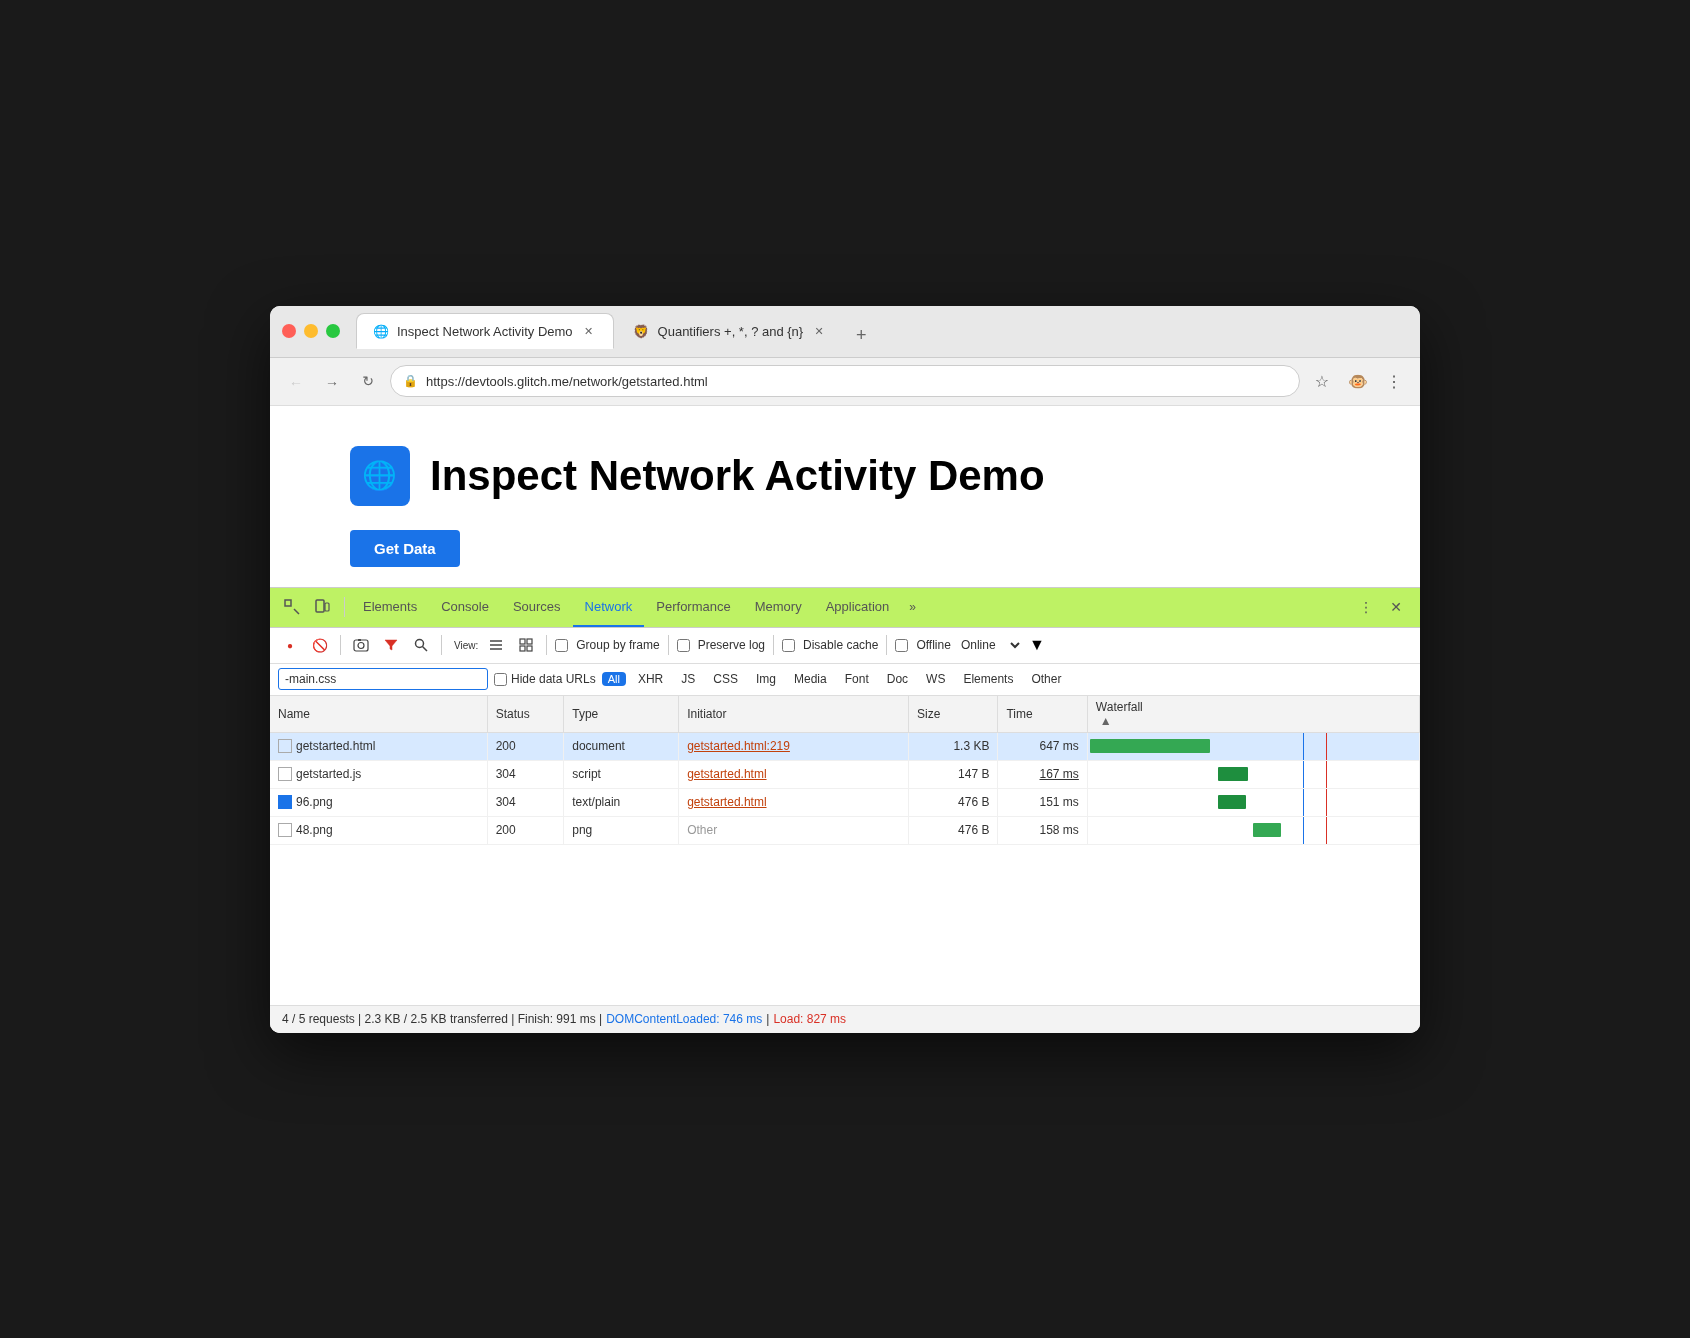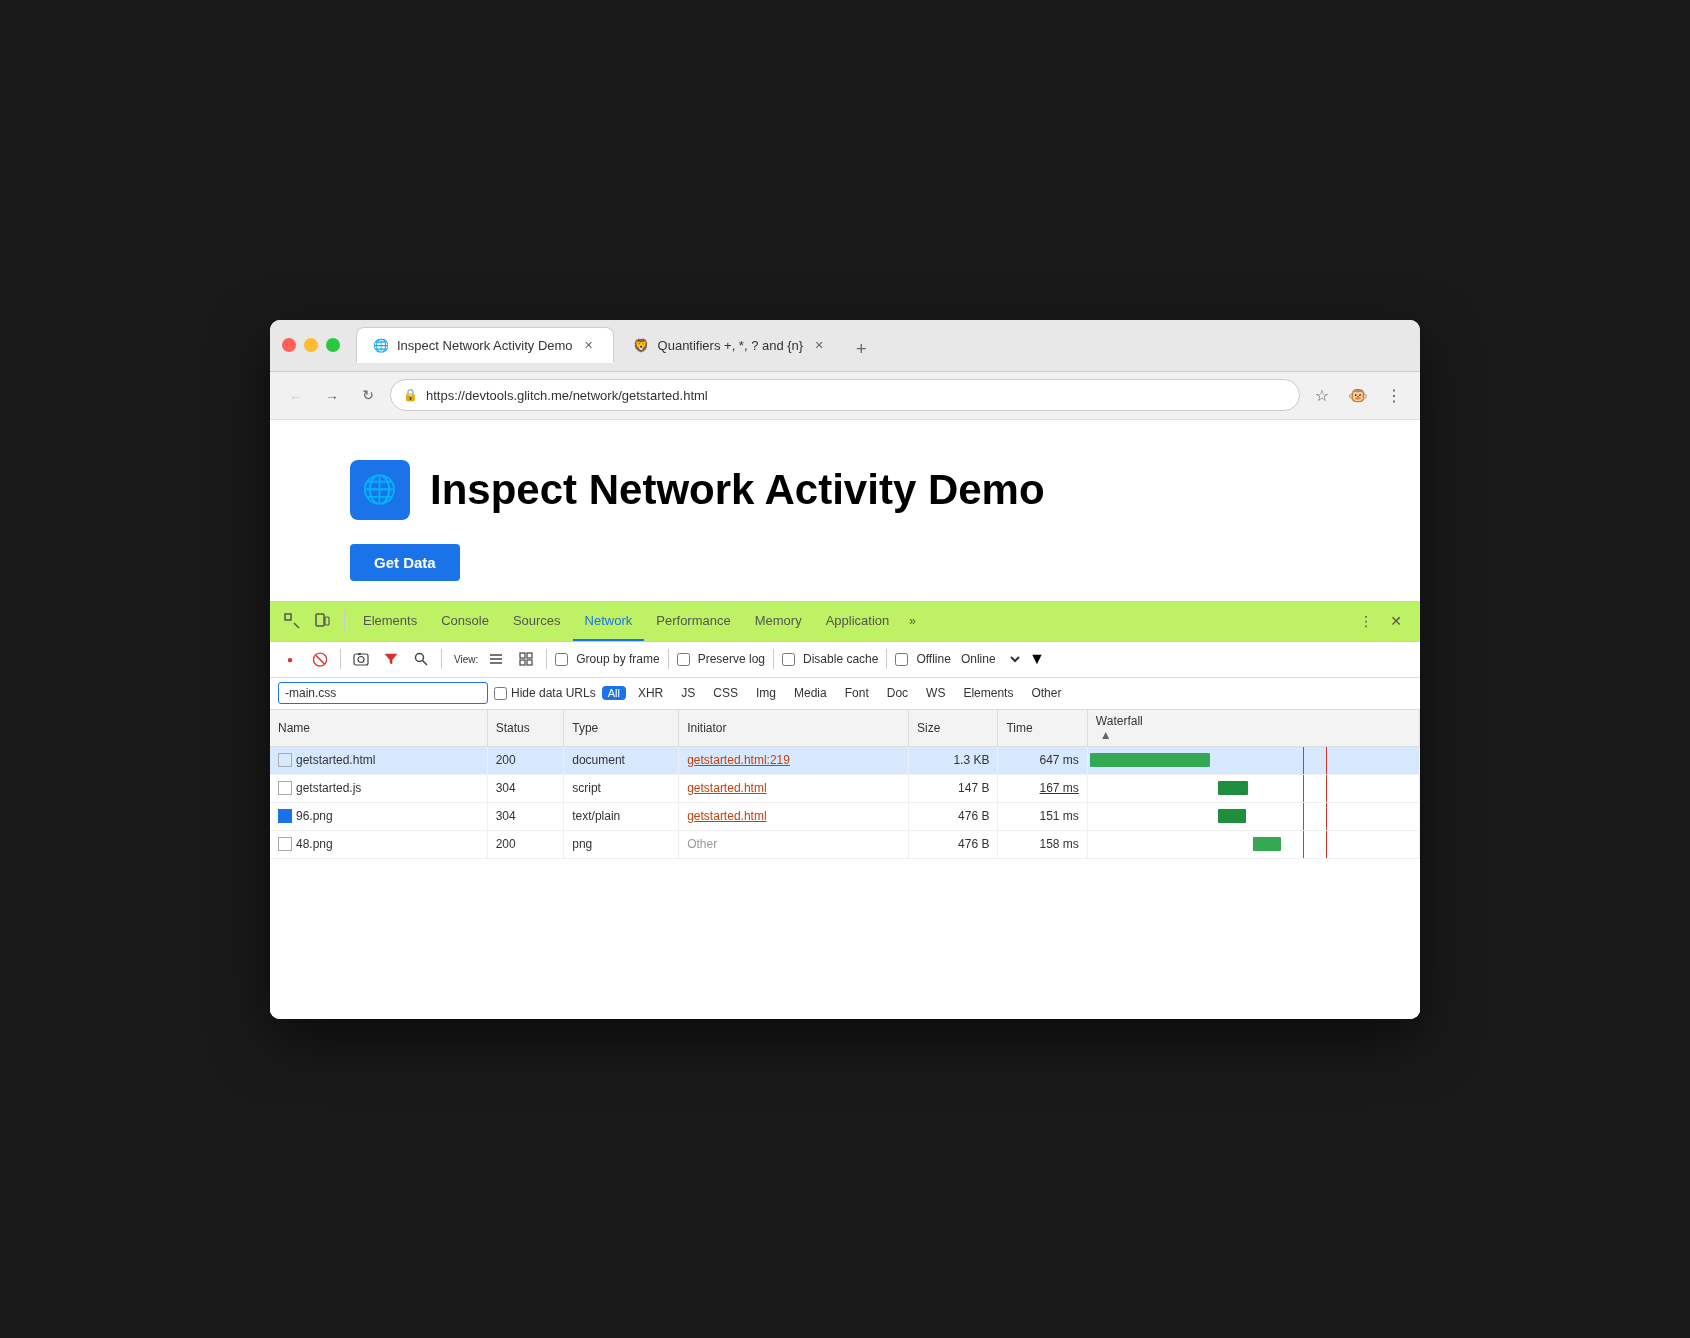--- a/index.html
+++ b/index.html
@@ -671,14 +671,20 @@
                 <div class="vline blue" style="left: 215px;"></div>
                 <div class="vline red" style="left: 238px;"></div>
               </td>
             </tr>
           </tbody>
       </table>
 
       <div style="height: 160px; background:#fff;"></div>
     </div>
 
+    <div class="status-bar">
+      <span>4 / 5 requests | 2.3 KB / 2.5 KB transferred | Finish: 991 ms |</span>
+      <span class="dom-loaded">DOMContentLoaded: 746 ms</span>
+      <span>|</span>
+      <span class="load-time">Load: 827 ms</span>
+    </div>
   </div>
 </div>
 
 </body></html>

